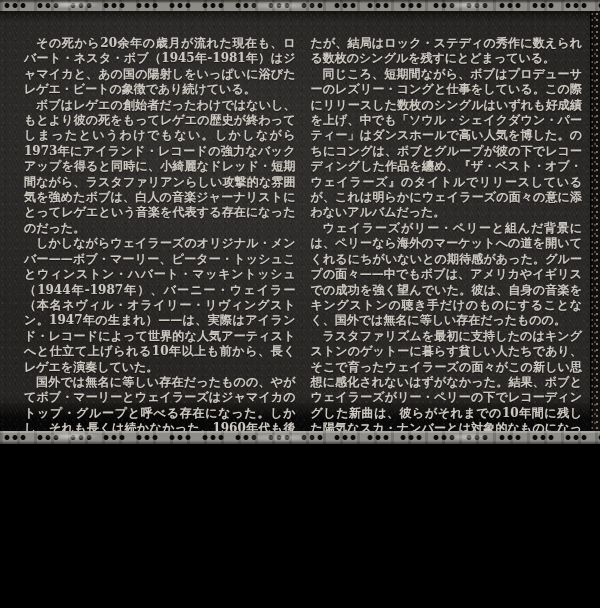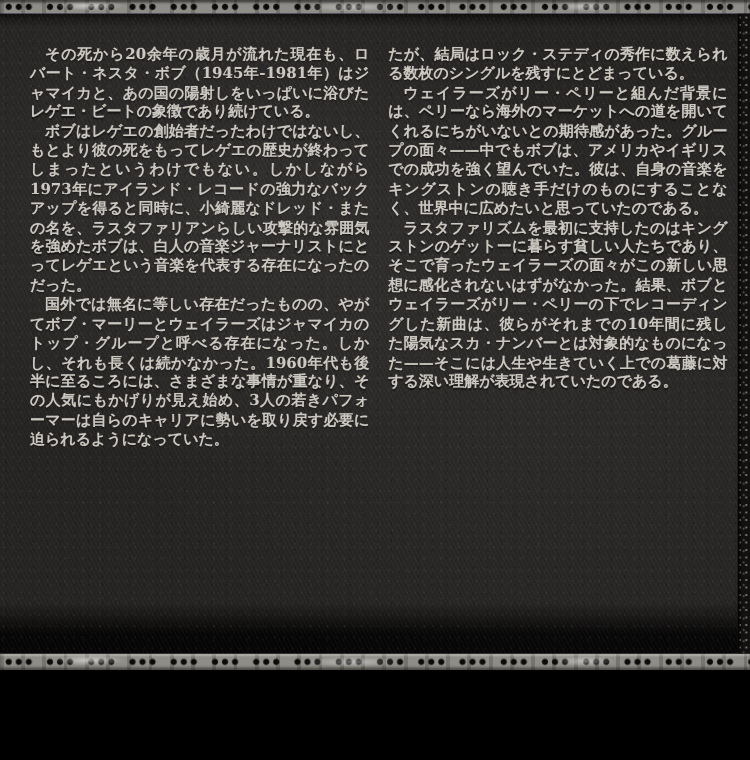--- a/index.html
+++ b/index.html
@@ -3,23 +3,23 @@
 <meta charset="utf-8">
 <style>
   html, body {
     margin: 0;
     padding: 0;
     background: #000;
   }
   #canvas {
     position: relative;
     width: 600px;
-    height: 536px;
+    height: 444px;
     overflow: hidden;
-    background: #4c1d95;
+    background: #7f1d1d;
     font-family: "DejaVu Serif", "Liberation Serif", serif;
   }
 
   
   .perf-strip {
     position: absolute;
     left: 0;
     width: 100%;
     background-color: #8f8d87;
     background-image:
@@ -122,27 +122,29 @@
   <div id="perf-top" class="perf-strip"></div>
 
   <div id="paper">
     <div id="weave" class="texture"></div>
     <div id="grain" class="texture"></div>
   </div>
 
   <div id="text-block">
     <div class="column">
       <p>その死から20余年の歳月が流れた現在も、ロバート・ネスタ・ボブ（1945年-1981年）はジャマイカと、あの国の陽射しをいっぱいに浴びたレゲエ・ビートの象徴であり続けている。</p>
-      <p>ボブはレゲエの創始者だったわけではないし、もとより彼の死をもってレゲエの歴史が終わってしまったというわけでもない。しかしながら1973年にアイランド・レコードの強力なバックアップを得ると同時に、小綺麗なドレッド・またの名を、ラスタファリアンらしい攻撃的な雰囲気を強めたボブは、白人の音楽ジャーナリストにとってレゲエという音楽を代表する存在になったのだった。</p>
+      <p>ボブはレゲエの創始者だったわけではないし、もとより彼の死をもってレゲエの歴史が終わってしまったというわけでもない。しかしながら1973年にアイランド・レコードの強力なバックアップを得ると同時に、小綺麗なドレッド・短期間ながら、ラスタファリアンらしい攻撃的な雰囲気を強めたボブは、白人の音楽ジャーナリストにとってレゲエという音楽を代表する存在になったのだった。</p>
+      <p>しかしながらウェイラーズのオリジナル・メンバー——ボブ・マーリー、ピーター・トッシュことウィンストン・ハバート・マッキントッシュ（1944年-1987年）、バーニー・ウェイラー（本名ネヴィル・オライリー・リヴィングストン。1947年の生まれ）——は、実際はアイランド・レコードによって世界的な人気アーティストへと仕立て上げられる10年以上も前から、長くレゲエを演奏していた。</p>
       <p>国外では無名に等しい存在だったものの、やがてボブ・マーリーとウェイラーズはジャマイカのトップ・グループと呼べる存在になった。しかし、それも長くは続かなかった。1960年代も後半に至るころには、さまざまな事情が重なり、その人気にもかげりが見え始め、3人の若きパフォーマーは自らのキャリアに勢いを取り戻す必要に迫られるようになっていた。</p>
 
     </div>
     <div class="column">
       <p class="cont">たが、結局はロック・ステディの秀作に数えられる数枚のシングルを残すにとどまっている。</p>
-      <p>ウェイラーズがリー・ペリーと組んだ背景には、ペリーなら海外のマーケットへの道を開いてくれるにちがいないとの期待感があった。グループの面々——中でもボブは、アメリカやイギリスでの成功を強く望んでいた。彼は、自身の音楽をキングストンの聴き手だけのものにすることなく、世界中に広めたいと思っていたのである。</p>
+      <p>同じころ、短期間ながら、ボブはプロデューサーのレズリー・コングと仕事をしている。この際にリリースした数枚のシングルはいずれも好成績を上げ、中でも「ソウル・シェイクダウン・パーティー」はダンスホールで高い人気を博した。のちにコングは、ボブとグループが彼の下でレコーディングした作品を纏め、『ザ・ベスト・オブ・ウェイラーズ』のタイトルでリリースしているが、これは明らかにウェイラーズの面々の意に添わないアルバムだった。</p>
+      <p>ウェイラーズがリー・ペリーと組んだ背景には、ペリーなら海外のマーケットへの道を開いてくれるにちがいないとの期待感があった。グループの面々——中でもボブは、アメリカやイギリスでの成功を強く望んでいた。彼は、自身の音楽をキングストンの聴き手だけのものにすることなく、国外では無名に等しい存在だったものの。</p>
       <p>ラスタファリズムを最初に支持したのはキングストンのゲットーに暮らす貧しい人たちであり、そこで育ったウェイラーズの面々がこの新しい思想に感化されないはずがなかった。結果、ボブとウェイラーズがリー・ペリーの下でレコーディングした新曲は、彼らがそれまでの10年間に残した陽気なスカ・ナンバーとは対象的なものになった——そこには人生や生きていく上での葛藤に対する深い理解が表現されていたのである。</p>
 
     </div>
   </div>
 
   <div id="torn-edge"></div>
 
   <div id="perf-bottom" class="perf-strip"></div>
 
 </div>

